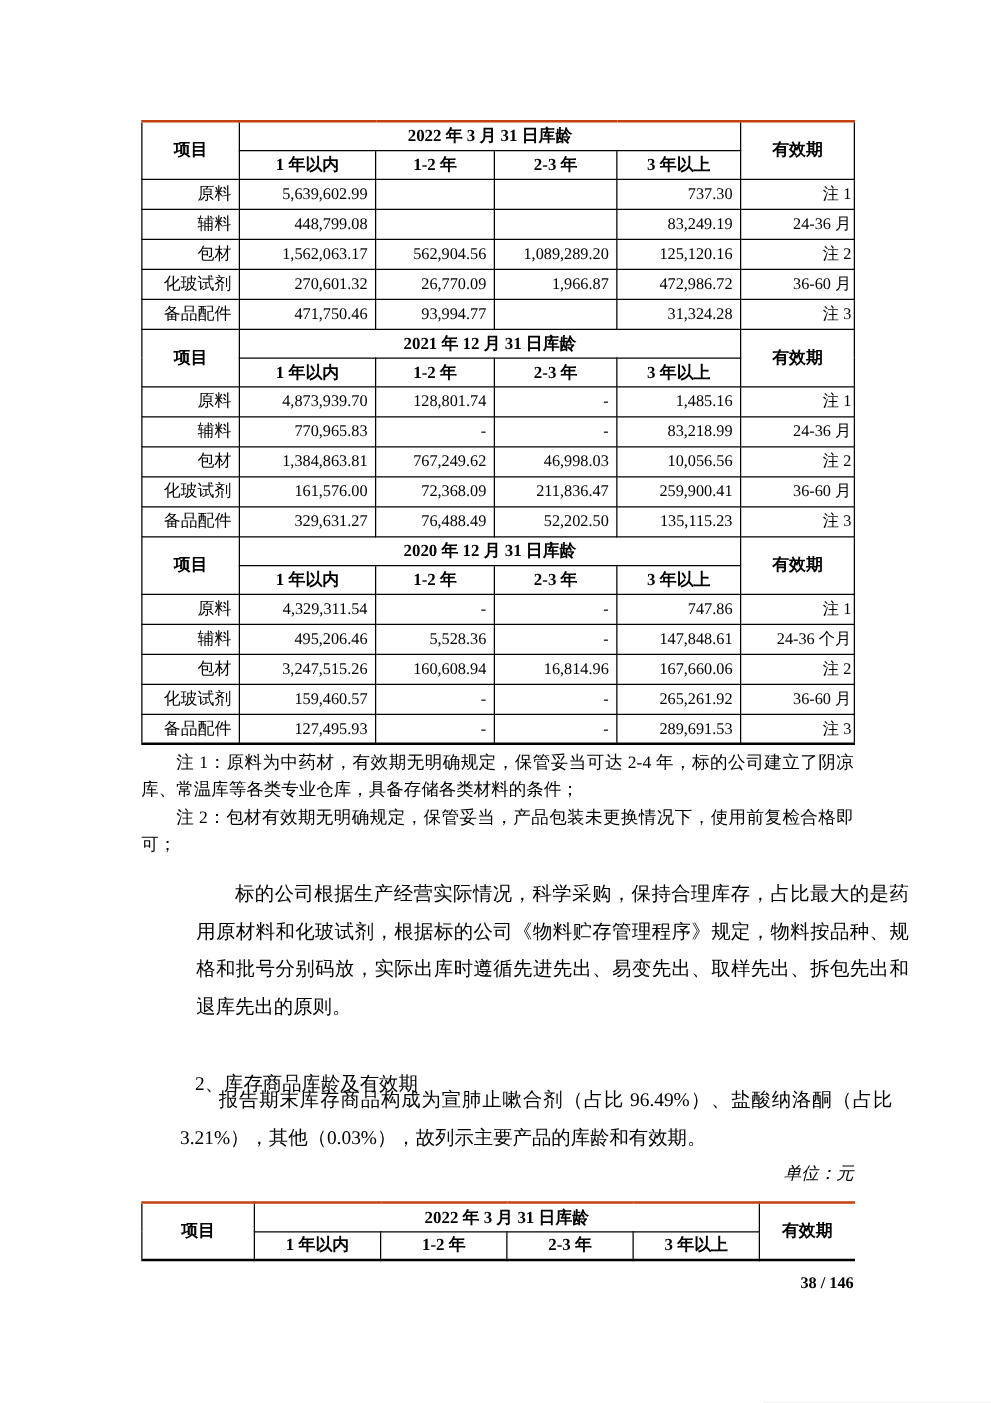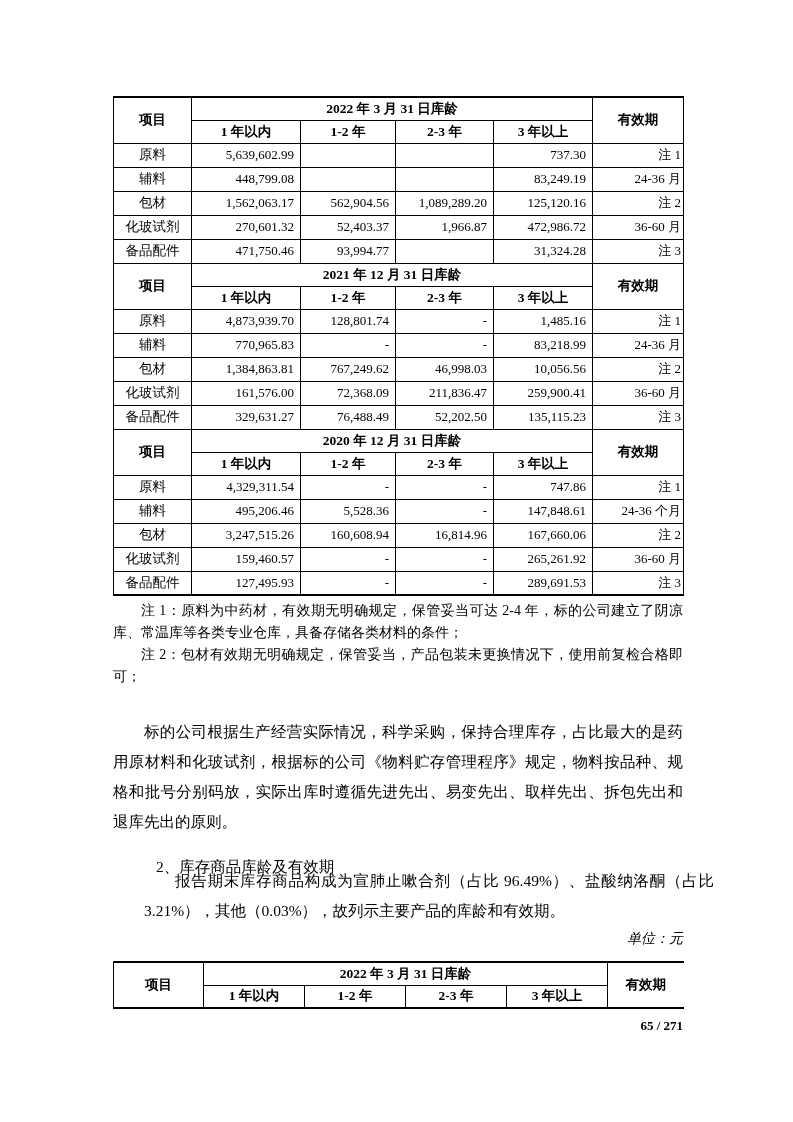--- a/index.html
+++ b/index.html
@@ -5,40 +5,40 @@
   * { box-sizing: border-box; }
   html,body { margin:0; padding:0; background:#e8e8e8; }
   .page {
     position:relative; width:793px; height:1122px; margin:0 auto;
     background:#ffffff; color:#000;
     font-family:"Liberation Serif","DejaVu Serif",serif;
     overflow:hidden;
   }
   table.aging {
     border-collapse:collapse; table-layout:fixed; width:570px;
-    border-top:2px solid #000000; border-bottom:2px solid #000;
+    border-top:2px solid #c2410c; border-bottom:2px solid #000;
   }
   .aging th, .aging td { border:1px solid #000; overflow:hidden; white-space:nowrap; }
   .aging th { font-size:13.5px; font-weight:bold; text-align:center; padding:0 2px; }
   .aging td { font-size:13px; padding:0 6px; }
   tr.hrow { height:23px; }
   tr.drow { height:24px; }
-  td.item { text-align:center; font-size:13.5px; }
+  td.item { text-align:right; font-size:13.5px; }
   td.num  { text-align:right; }
   td.val  { text-align:right; padding:0 2px; font-size:13px; }
   .no-r   { border-right:0 !important; }
 
   .tbl-main    { position:absolute; left:113px; top:96px; }
   .notes       { position:absolute; left:113px; top:600px; width:570px; }
   .notes p     { margin:0; font-size:14px; line-height:22px; text-indent:2em;
                  text-align:justify; }
   .para        { position:absolute; left:113px; width:570px; margin:0;
                  font-size:15.5px; line-height:30px; text-indent:2em;
                  text-align:justify; }
-  .para-storage  { top:717px; }
+  .para-storage  { top:701px;margin-left:44px; }
   .heading     { position:absolute; left:113px; top:845px; margin:12px;
                  font-size:15.5px; text-indent:2em; white-space:nowrap; }
   .para-products { top:866px;margin-left:31px; }
   .unit        { position:absolute; left:113px; top:930px; width:570px;
                  text-align:right; font-size:14px;font-style:italic; }
   .tbl-product { position:absolute; left:113px; top:961px; }
   .pagenum     { position:absolute; left:113px; top:1018px; width:570px;
                  text-align:right; font-weight:bold; font-size:13px; }
 </style>
 </head>
@@ -88,21 +88,21 @@
         <td class="item">包材</td>
         <td class="num">1,562,063.17</td>
         <td class="num">562,904.56</td>
         <td class="num">1,089,289.20</td>
         <td class="num">125,120.16</td>
         <td class="val">注 2</td>
       </tr>
       <tr class="drow">
         <td class="item">化玻试剂</td>
         <td class="num">270,601.32</td>
-        <td class="num">52,403.37</td>
+        <td class="num">26,770.09</td>
         <td class="num">1,966.87</td>
         <td class="num">472,986.72</td>
         <td class="val">36-60 月</td>
       </tr>
       <tr class="drow">
         <td class="item">备品配件</td>
         <td class="num">471,750.46</td>
         <td class="num">93,994.77</td>
         <td class="num"></td>
         <td class="num">31,324.28</td>
@@ -249,15 +249,15 @@
       </tr>
       <tr class="hrow">
         <th>1 年以内</th>
         <th>1-2 年</th>
         <th>2-3 年</th>
         <th>3 年以上</th>
       </tr>
     </tbody>
   </table>
 
-  <div class="pagenum">65 / 271</div>
+  <div class="pagenum">38 / 146</div>
 
 </div>
 
 </body></html>

